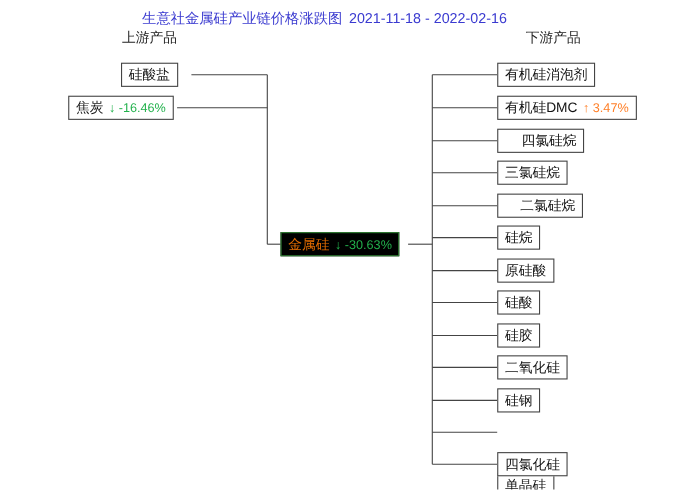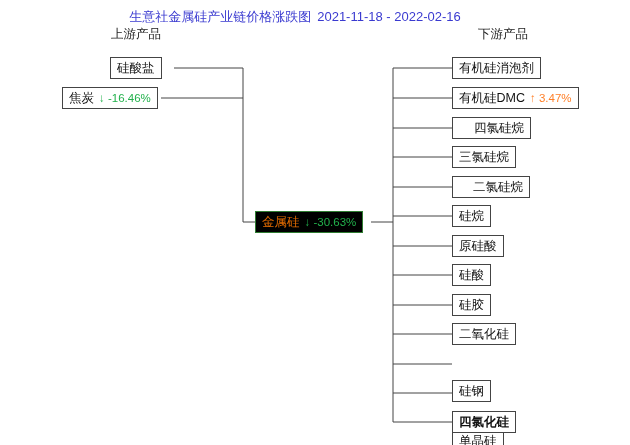--- a/index.html
+++ b/index.html
@@ -145,21 +145,21 @@
 </div>
 <div class="node" style="left:452px; top:264px;">
   <span class="label">硅酸</span>
 </div>
 <div class="node" style="left:452px; top:294px;">
   <span class="label">硅胶</span>
 </div>
 <div class="node" style="left:452px; top:323px;">
   <span class="label">二氧化硅</span>
 </div>
-<div class="node" style="left:452px; top:353px;margin-top:27px;">
+<div class="node" style="left:452px; top:353px;">
   <span class="label">硅钢</span>
 </div>
 <div class="node" style="left:452px; top:382px;margin-top:48px;">
   <span class="label">单晶硅</span>
 </div>
-<div class="node" style="left:452px; top:411px;font-weight:bold;">
+<div class="node" style="left:452px; top:411px;">
   <span class="label">四氯化硅</span>
 </div>
 
 </body></html>

